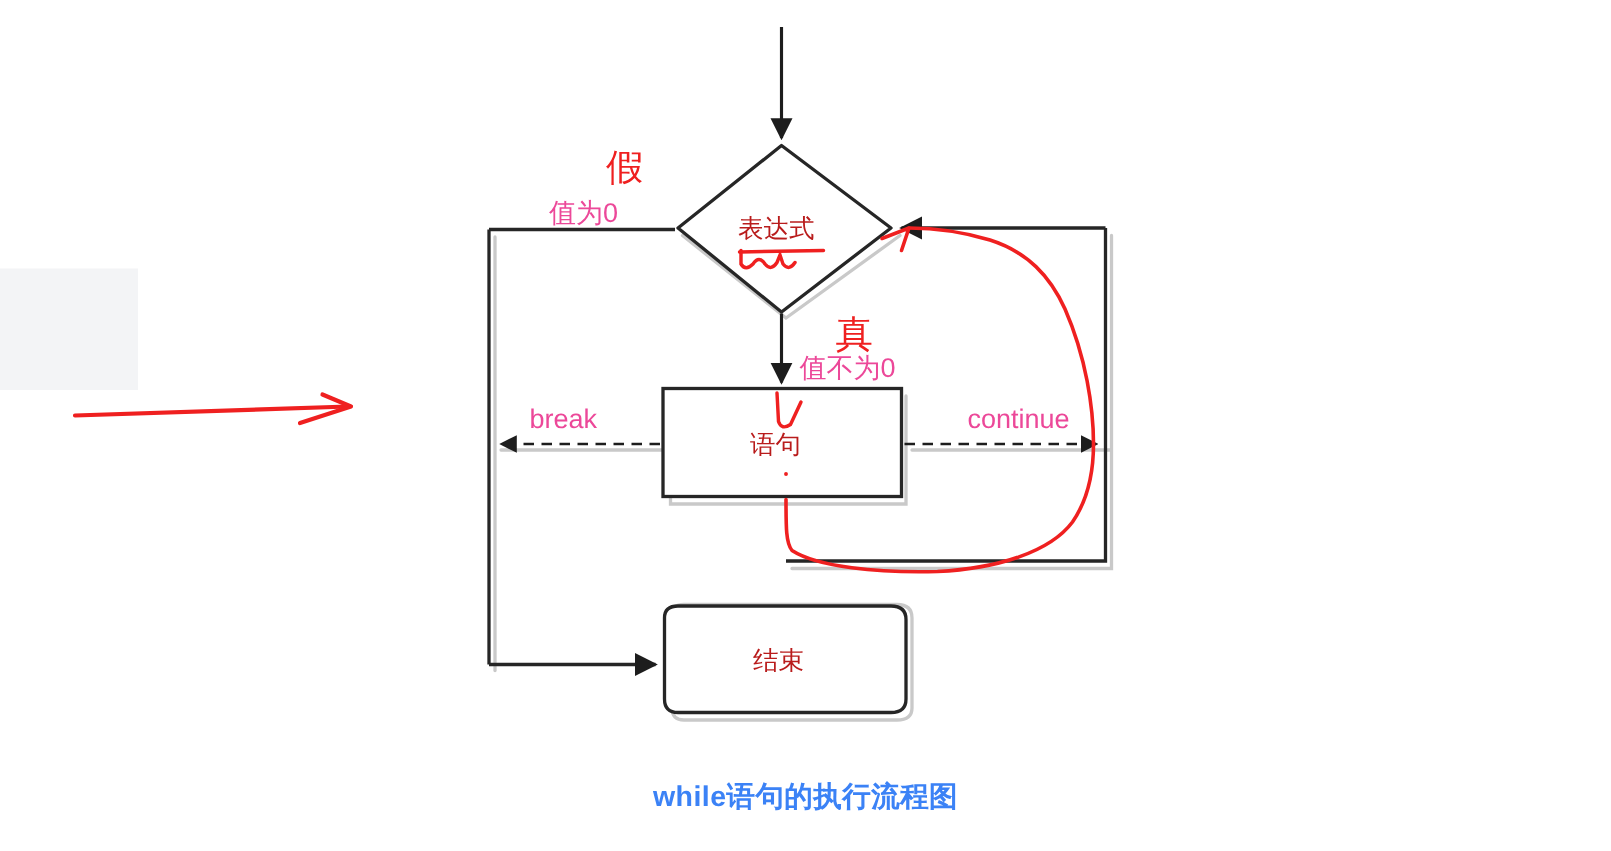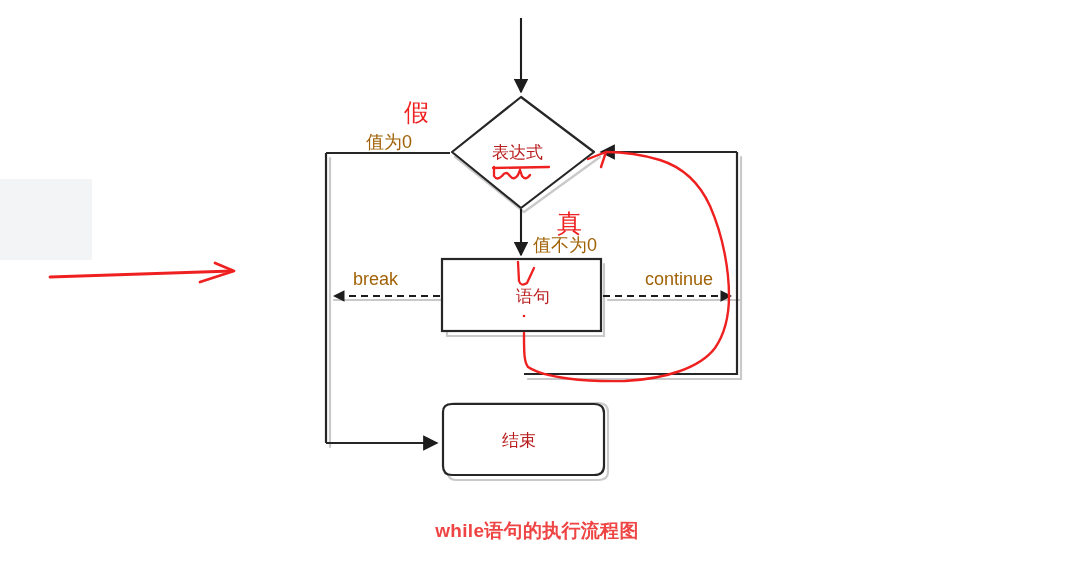--- a/index.html
+++ b/index.html
@@ -24,21 +24,21 @@
   .node-label {
     position: absolute;
     color: #b91c1c;
     font-size: 17px;
     line-height: 1;
     white-space: nowrap;
     user-select: none;
   }
   .edge-label {
     position: absolute;
-    color: #a16207;
+    color: #ec4899;
     font-size: 18px;
     line-height: 1;
     white-space: nowrap;
     user-select: none;
   }
   .ann-label {
     position: absolute;
     color: #ef2020;
     font-size: 25px;
     line-height: 1;
@@ -46,21 +46,21 @@
     user-select: none;
   }
   .caption {
     position: absolute;
     left: 0;
     top: 518px;
     width: 1074px;
     text-align: center;
     font-size: 19px;
     font-weight: bold;
-    color: #ef4444;
+    color: #3b82f6;
     letter-spacing: 0.3px;
     user-select: none;
   }
   .grey-block {
     position: absolute;
     left: 0px;
     top: 179px;
     width: 92px;
     height: 81px;
     background: #f3f4f6;
@@ -144,17 +144,17 @@
 
 <div class="node-label" style="left:492px; top:144px;">表达式</div>
 
 <div class="ann-label" style="left:557px; top:211px;">真</div>
 <div class="edge-label" style="left:533px; top:236px;">值不为0</div>
 
 <div class="edge-label" style="left:353px; top:270px;">break</div>
 
 <div class="edge-label" style="left:645px; top:270px;">continue</div>
 
-<div class="node-label" style="left:500px; top:288px;margin-left:16px;">语句</div>
+<div class="node-label" style="left:500px; top:288px;">语句</div>
 
 <div class="node-label" style="left:502px; top:432px;">结束</div>
 
 <div class="caption">while语句的执行流程图</div>
 
 </body></html>

